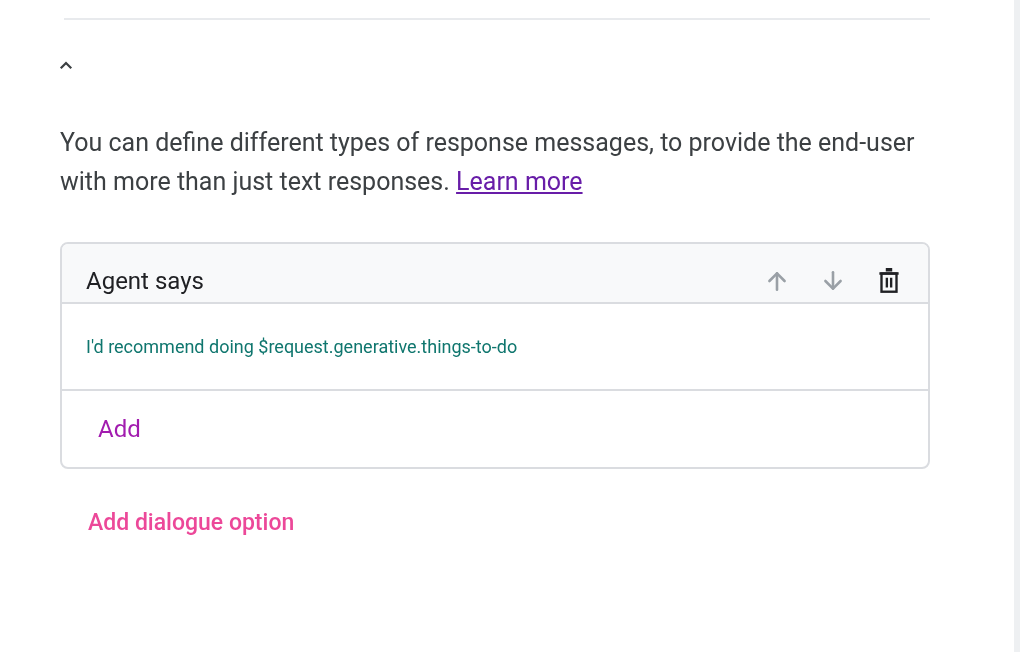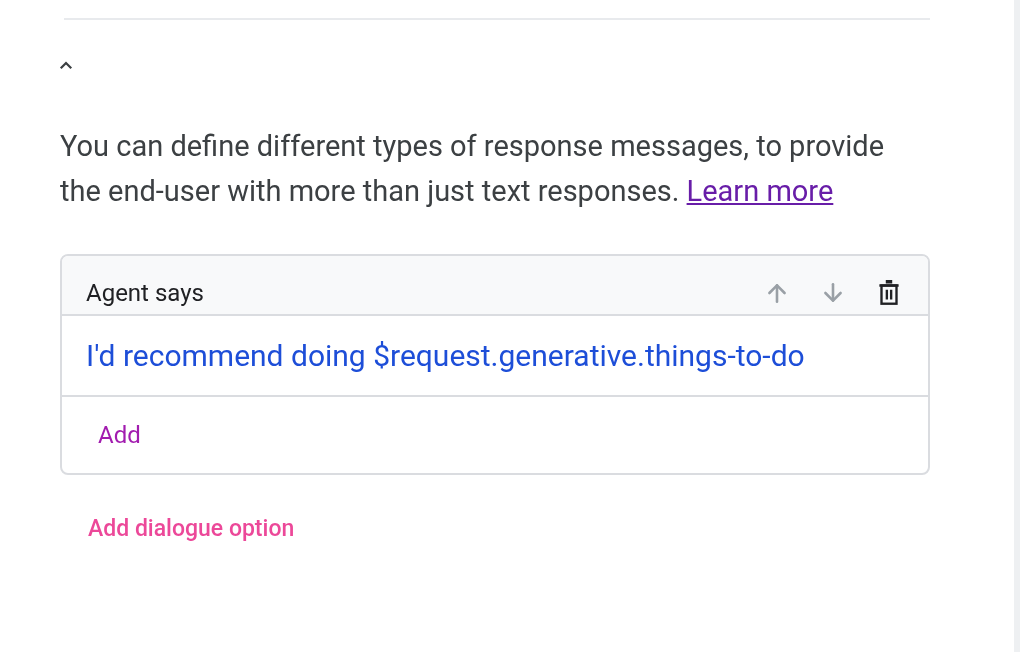--- a/index.html
+++ b/index.html
@@ -53,21 +53,21 @@
       stroke-width: 3;
       fill: none;
     }
     .section-title {
       font-size: 25px;
       font-weight: 500;
       color: #202124;
       letter-spacing: 0.1px;
     }
     .section-description {
-      font-size: 29px;
+      font-size: 25px;
       color: #3c4043;
       line-height: 1.55;
       margin: 48px 40px 4px 36px;
     }
     .learn-more {
       color: #681da8;
       text-decoration: underline;
       cursor: pointer;
     }
     .card {
@@ -111,23 +111,23 @@
     }
     .trash-icon {
       width: 26px;
       height: 30px;
       fill: none;
       stroke: #202124;
       stroke-width: 2.2;
     }
     .card-row {
       border-bottom: 2px solid #dadce0;
-      padding: 22px 24px;
-      font-size: 30px;
-      color: #1d4ed8;
+      padding: 32px 24px;
+      font-size: 18px;
+      color: #0f766e;
     }
     .card-input-row {
       display: flex;
       align-items: center;
       justify-content: space-between;
       padding: 24px 24px 24px 24px;
     }
     .dialogue-input {
       flex: 1;
       border: none;

